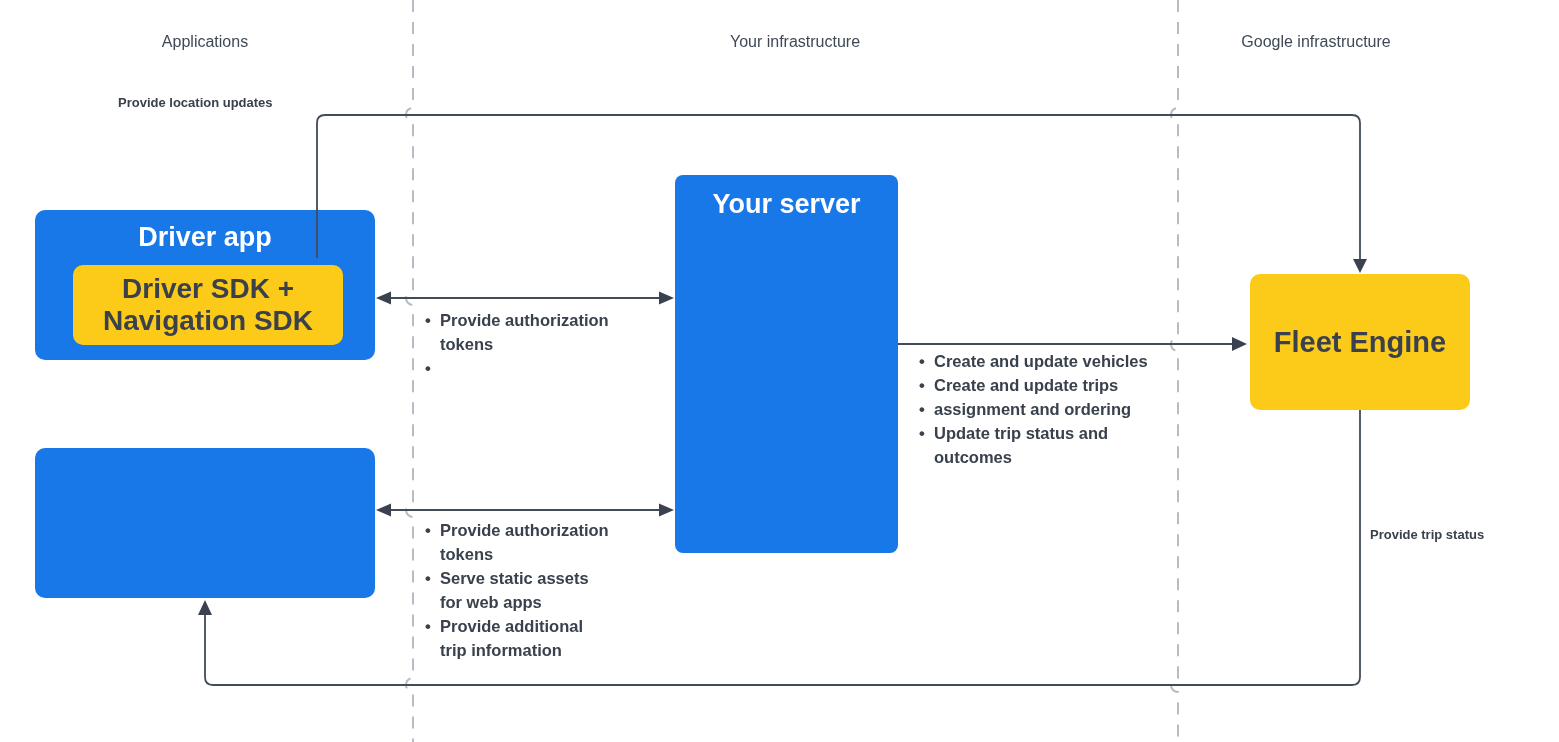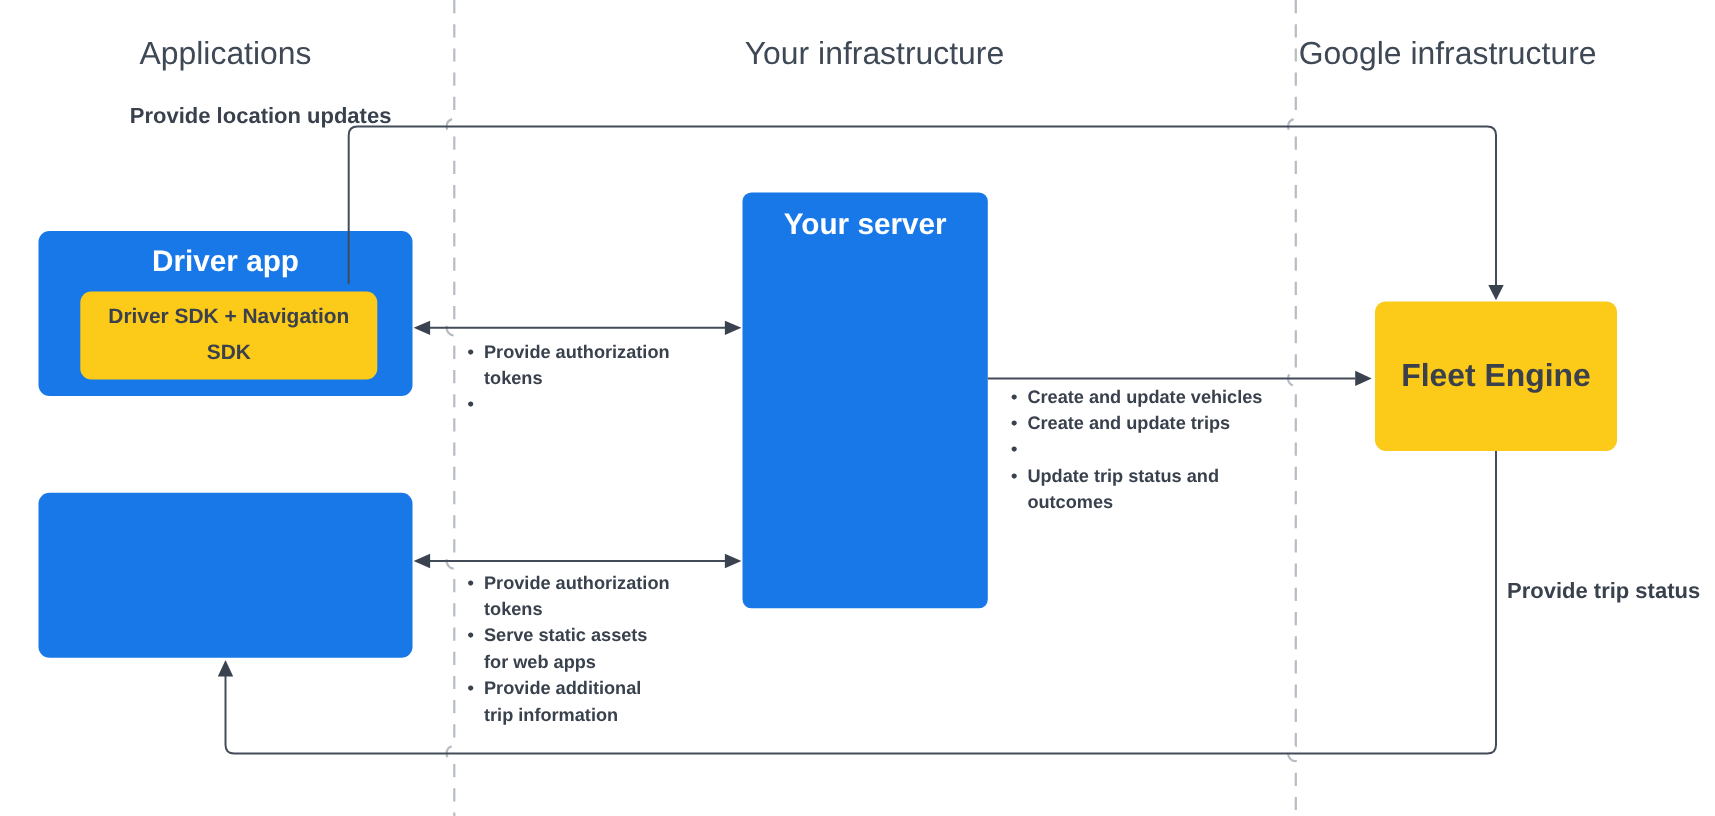--- a/index.html
+++ b/index.html
@@ -9,34 +9,34 @@
   }
   html,body{margin:0;padding:0;}
   body{font-family:"Liberation Sans",sans-serif;background:var(--bg);}
   .canvas{position:relative;width:1559px;height:742px;background:var(--bg);overflow:hidden;}
 
   svg.connectors{position:absolute;left:0;top:0;z-index:5;pointer-events:none;}
   .solid{stroke:var(--line);stroke-width:1.8;fill:none;}
   .arrowhead{fill:var(--arrow);stroke:none;}
   .dashedline{stroke:var(--dashed);stroke-width:2;stroke-dasharray:12 10;fill:none;}
 
-  .lane-header{position:absolute;top:33px;width:320px;text-align:center;font-size:29px;
+  .lane-header{position:absolute;top:33px;width:320px;text-align:center;font-size:16px;
     color:var(--header-text);z-index:2;}
 
-  .edge-label{position:absolute;font-weight:700;font-size:20px;color:var(--bullet-text);
+  .edge-label{position:absolute;font-weight:700;font-size:13px;color:var(--bullet-text);
     white-space:nowrap;z-index:2;}
 
   .box{position:absolute;border-radius:10px;z-index:1;}
   .blue-box{background:var(--blue);}
   .yellow-box{background:var(--yellow);}
   .node-title{color:var(--text-on-blue);font-weight:700;font-size:27px;text-align:center;
     margin-top:12px;}
   .inner{position:absolute;left:38px;top:55px;width:270px;height:80px;background:var(--yellow);
     border-radius:10px;display:flex;align-items:center;justify-content:center;text-align:center;
-    color:var(--text-dark);font-weight:700;font-size:19px;line-height:32px;padding:16px 10px;
+    color:var(--text-dark);font-weight:700;font-size:28px;line-height:32px;padding:16px 10px;
     box-sizing:border-box;}
   .fleet{display:flex;align-items:center;justify-content:center;color:var(--text-dark);
     font-weight:700;font-size:29px;}
 
   .bullets{position:absolute;font-weight:700;font-size:16.5px;line-height:24px;
     color:var(--bullet-text);z-index:2;}
   .bullet-item{display:flex;align-items:flex-start;}
   .dot{flex:0 0 15px;width:15px;}
   .bline{display:block;white-space:nowrap;}
 </style>
@@ -112,20 +112,21 @@
     </div>
     <div class="bullet-item">
       <span class="dot">•</span>
       <span class="btext">
         <span class="bline">Create and update trips</span>
       </span>
     </div>
     <div class="bullet-item">
       <span class="dot">•</span>
       <span class="btext">
+        <span class="bline">assignment and ordering</span>
       </span>
     </div>
     <div class="bullet-item">
       <span class="dot">•</span>
       <span class="btext">
         <span class="bline">Update trip status and</span>
         <span class="bline">outcomes</span>
       </span>
     </div>
   </div>

